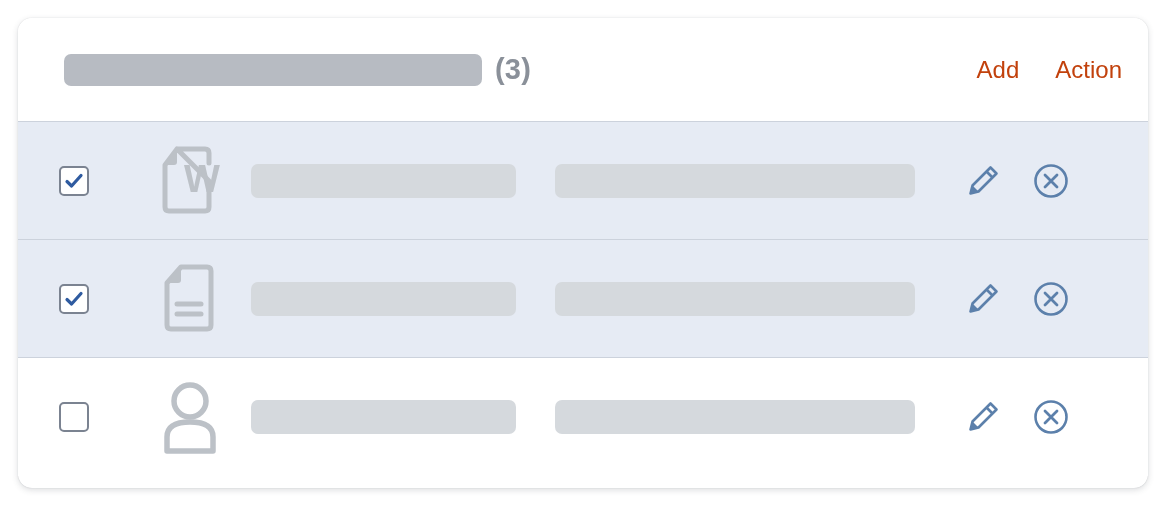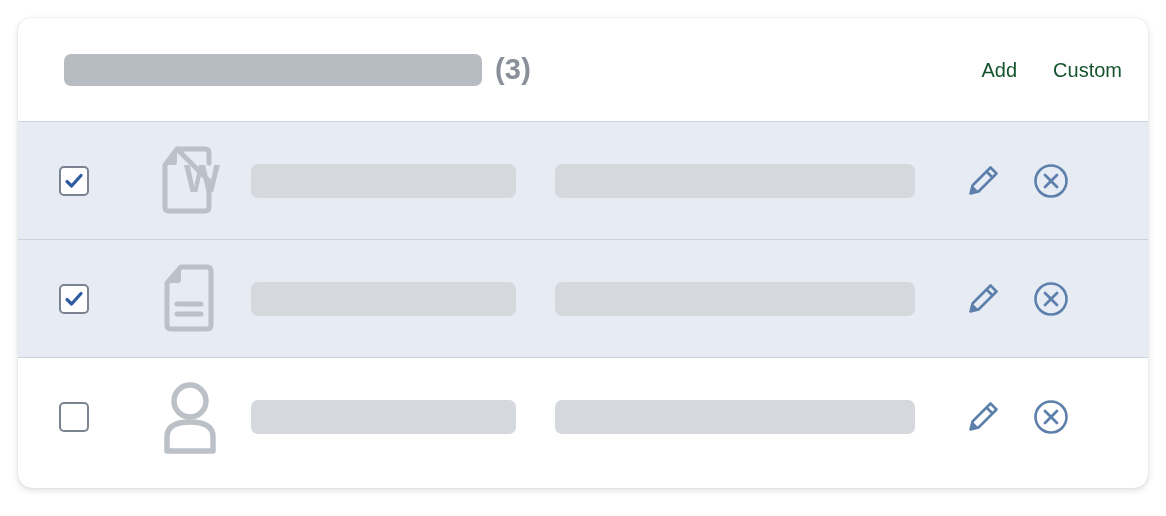--- a/index.html
+++ b/index.html
@@ -64,22 +64,22 @@
 
   .header-actions {
     margin-left: auto;
     margin-right: 26px;
     display: flex;
     align-items: center;
     gap: 36px;
   }
 
   .action-link {
-    font-size: 20px;
-    color: #14532d;
+    font-size: 24px;
+    color: #c2410c;
     white-space: nowrap;
     cursor: pointer;
     line-height: 1;
   }
 
   
   .row {
     position: relative;
     height: 118px;
     display: flex;
@@ -172,21 +172,21 @@
 
   <div class="card-header">
 
     <div class="title-group">
       <div class="title-placeholder"></div>
       <div class="title-count">(3)</div>
     </div>
 
     <div class="header-actions">
       <div class="action-link">Add</div>
-      <div class="action-link">Custom</div>
+      <div class="action-link">Action</div>
     </div>
 
   </div>
 
   <div class="row selected">
 
     <div class="cell-check">
       <div class="checkbox">
         <svg width="22" height="22" viewBox="0 0 22 22">
           <path d="M4 11.5 L8.6 16 L18 5.5" fill="none" stroke="#2f5ba0" stroke-width="3.2" stroke-linecap="round" stroke-linejoin="round"></path>

